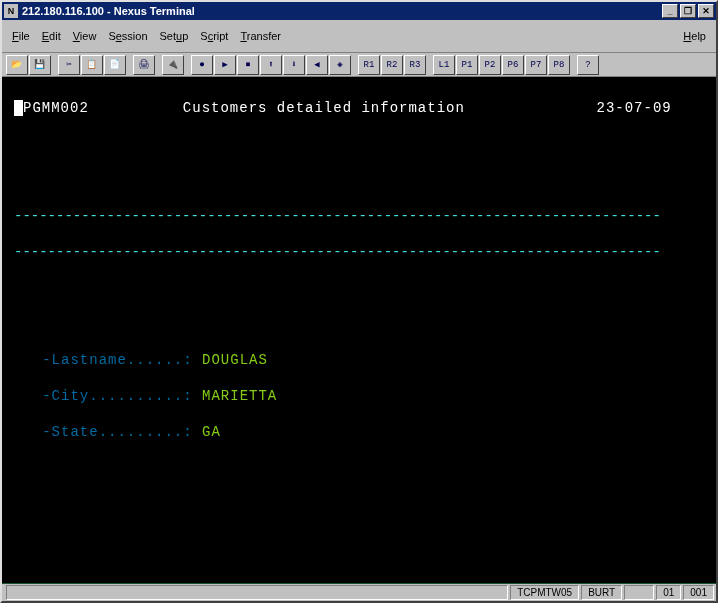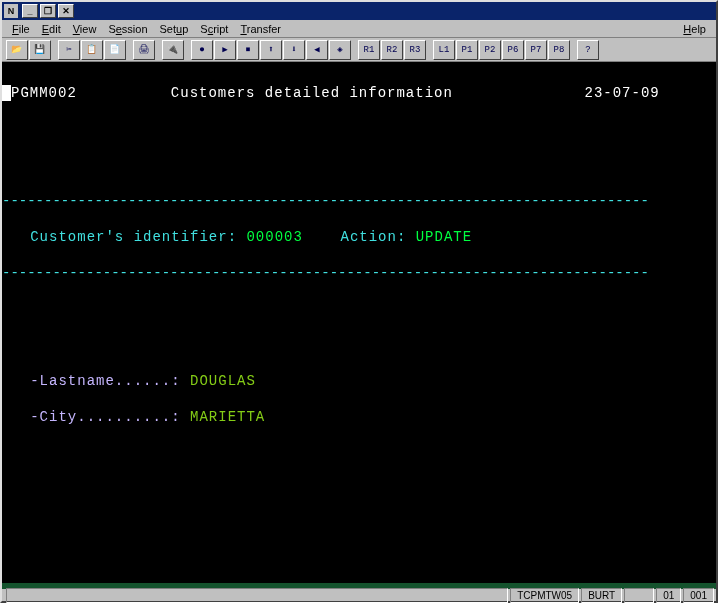--- a/index.html
+++ b/index.html
@@ -48,21 +48,21 @@
       display: flex; align-items: center; justify-content: center;
       font-family: 'Arial', sans-serif;
       cursor: pointer;
       color: #000;
     }
     .menubar {
       background: #c0c0c0;
       display: flex;
       align-items: center;
       height: 18px;
-      padding: 8px 4px;
+      padding: 16px 4px;
       border-bottom: 1px solid #808080;
       font-size: 11px;
     }
     .menubar .menu-item {
       padding: 2px 6px;
       cursor: pointer;
     }
     .menubar .spacer { flex: 1; }
     .menu-underline { text-decoration: underline; }
     .toolbar {
@@ -86,21 +86,21 @@
       color: #000050;
       font-family: 'Courier New', monospace;
     }
     .tb-gap { width: 6px; }
     .terminal {
       flex: 1;
       background: #000000;
       font-family: 'Courier New', monospace;
       font-size: 14px;
       line-height: 18px;
-      padding: 4px 0;
+      padding: 4px 12px;
       color: #ffffff;
       white-space: pre;
       letter-spacing: 1px;
       overflow: hidden;
       position: relative;
     }
     .term-line { height: 18px; }
     .cursor-box {
       display: inline-block;
       width: 9px; height: 16px;
@@ -111,41 +111,42 @@
     .t-cyan  { color: #40e0e0; }
     .t-green { color: #00ff40; }
     .divider-line { color: #40e0e0; letter-spacing: 0px; white-space: nowrap; overflow: hidden; }
     .statusbar {
       background: #c0c0c0;
       height: 18px;
       display: flex;
       align-items: center;
       font-size: 10px;
       padding: 0 2px;
-      border-top: 6px solid #14532d;
+      border-top: 1px solid #14532d;
     }
     .status-panel {
       border: 1px solid;
       border-color: #808080 #ffffff #ffffff #808080;
       height: 15px;
       padding: 0 6px;
       display: flex; align-items: center;
       margin-left: 2px;
     }
     .status-spacer { flex: 1; border: 1px solid; border-color: #808080 #ffffff #ffffff #808080; height: 15px; margin-left: 2px;}
-    .field-row .label { color: #c4b5fd; }
+    .field-row .label { color: #0369a1; }
     .field-row .val { color: #84cc16; }
   </style>
 </head>
 <body>
 
 <div class="window">
 
   <div class="titlebar">
     <span class="icon-box">N</span>
+    <span class="title-text">212.180.116.100 - Nexus Terminal</span>
     <div class="win-buttons">
       <div class="win-btn">_</div>
       <div class="win-btn">❐</div>
       <div class="win-btn">✕</div>
     </div>
   </div>
 
   <div class="menubar">
     <span class="menu-item"><span class="menu-underline">F</span><span></span>ile</span>
     <span class="menu-item"><span class="menu-underline">E</span>dit</span>
@@ -190,26 +191,26 @@
     <div class="tb-btn">P8</div>
     <div class="tb-gap"></div>
     <div class="tb-btn">?</div>
   </div>
 
   <div class="terminal">
 <div class="term-line"><span class="cursor-box"></span><span class="t-white">PGMM002</span><span class="t-white">          </span><span class="t-white">Customers detailed information</span><span class="t-white">              </span><span class="t-white">23-07-09</span></div>
 <div class="term-line"></div>
 <div class="term-line"></div>
 <div class="term-line divider-line"><span>-----------------------------------------------------------------------------</span></div>
-<div class="term-line"><span>   </span><span class="t-cyan">Customer's identifier:</span><span> </span><span class="t-green">000003</span><span>    </span><span class="t-cyan">Action:</span><span> </span><span class="t-green">UPDATE</span></div>
 <div class="term-line divider-line"><span>-----------------------------------------------------------------------------</span></div>
 <div class="term-line"></div>
 <div class="term-line"></div>
 <div class="term-line field-row"><span>   </span><span class="label">-Lastname......:</span><span> </span><span class="val">DOUGLAS</span></div>
 <div class="term-line field-row"><span>   </span><span class="label">-City..........:</span><span> </span><span class="val">MARIETTA</span></div>
+<div class="term-line field-row"><span>   </span><span class="label">-State.........:</span><span> </span><span class="val">GA</span></div>
 
 
 
 
 
 
 
 
 
 

